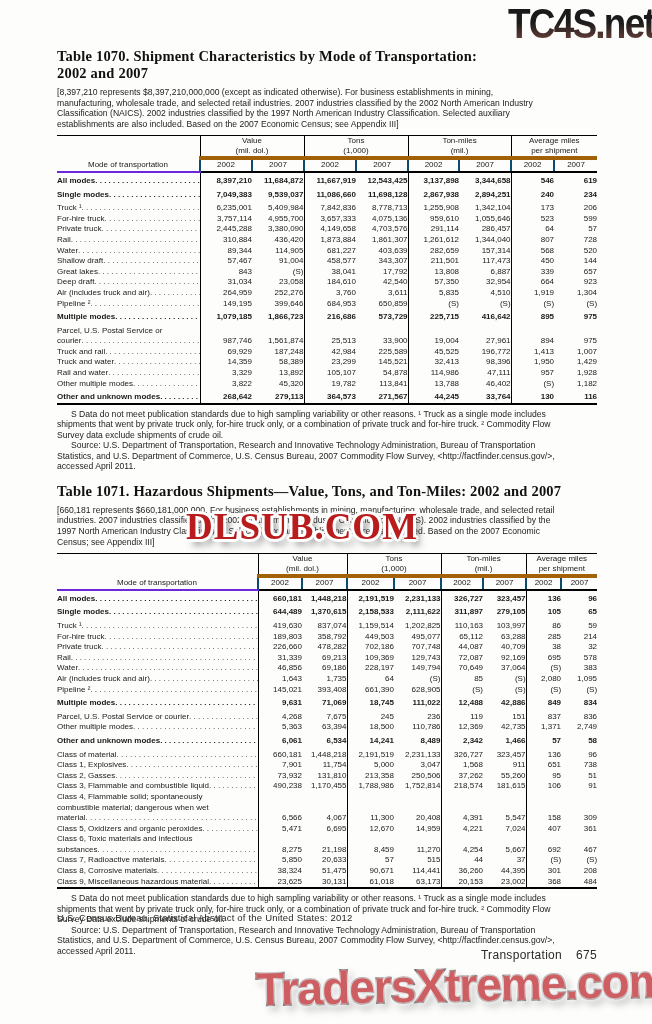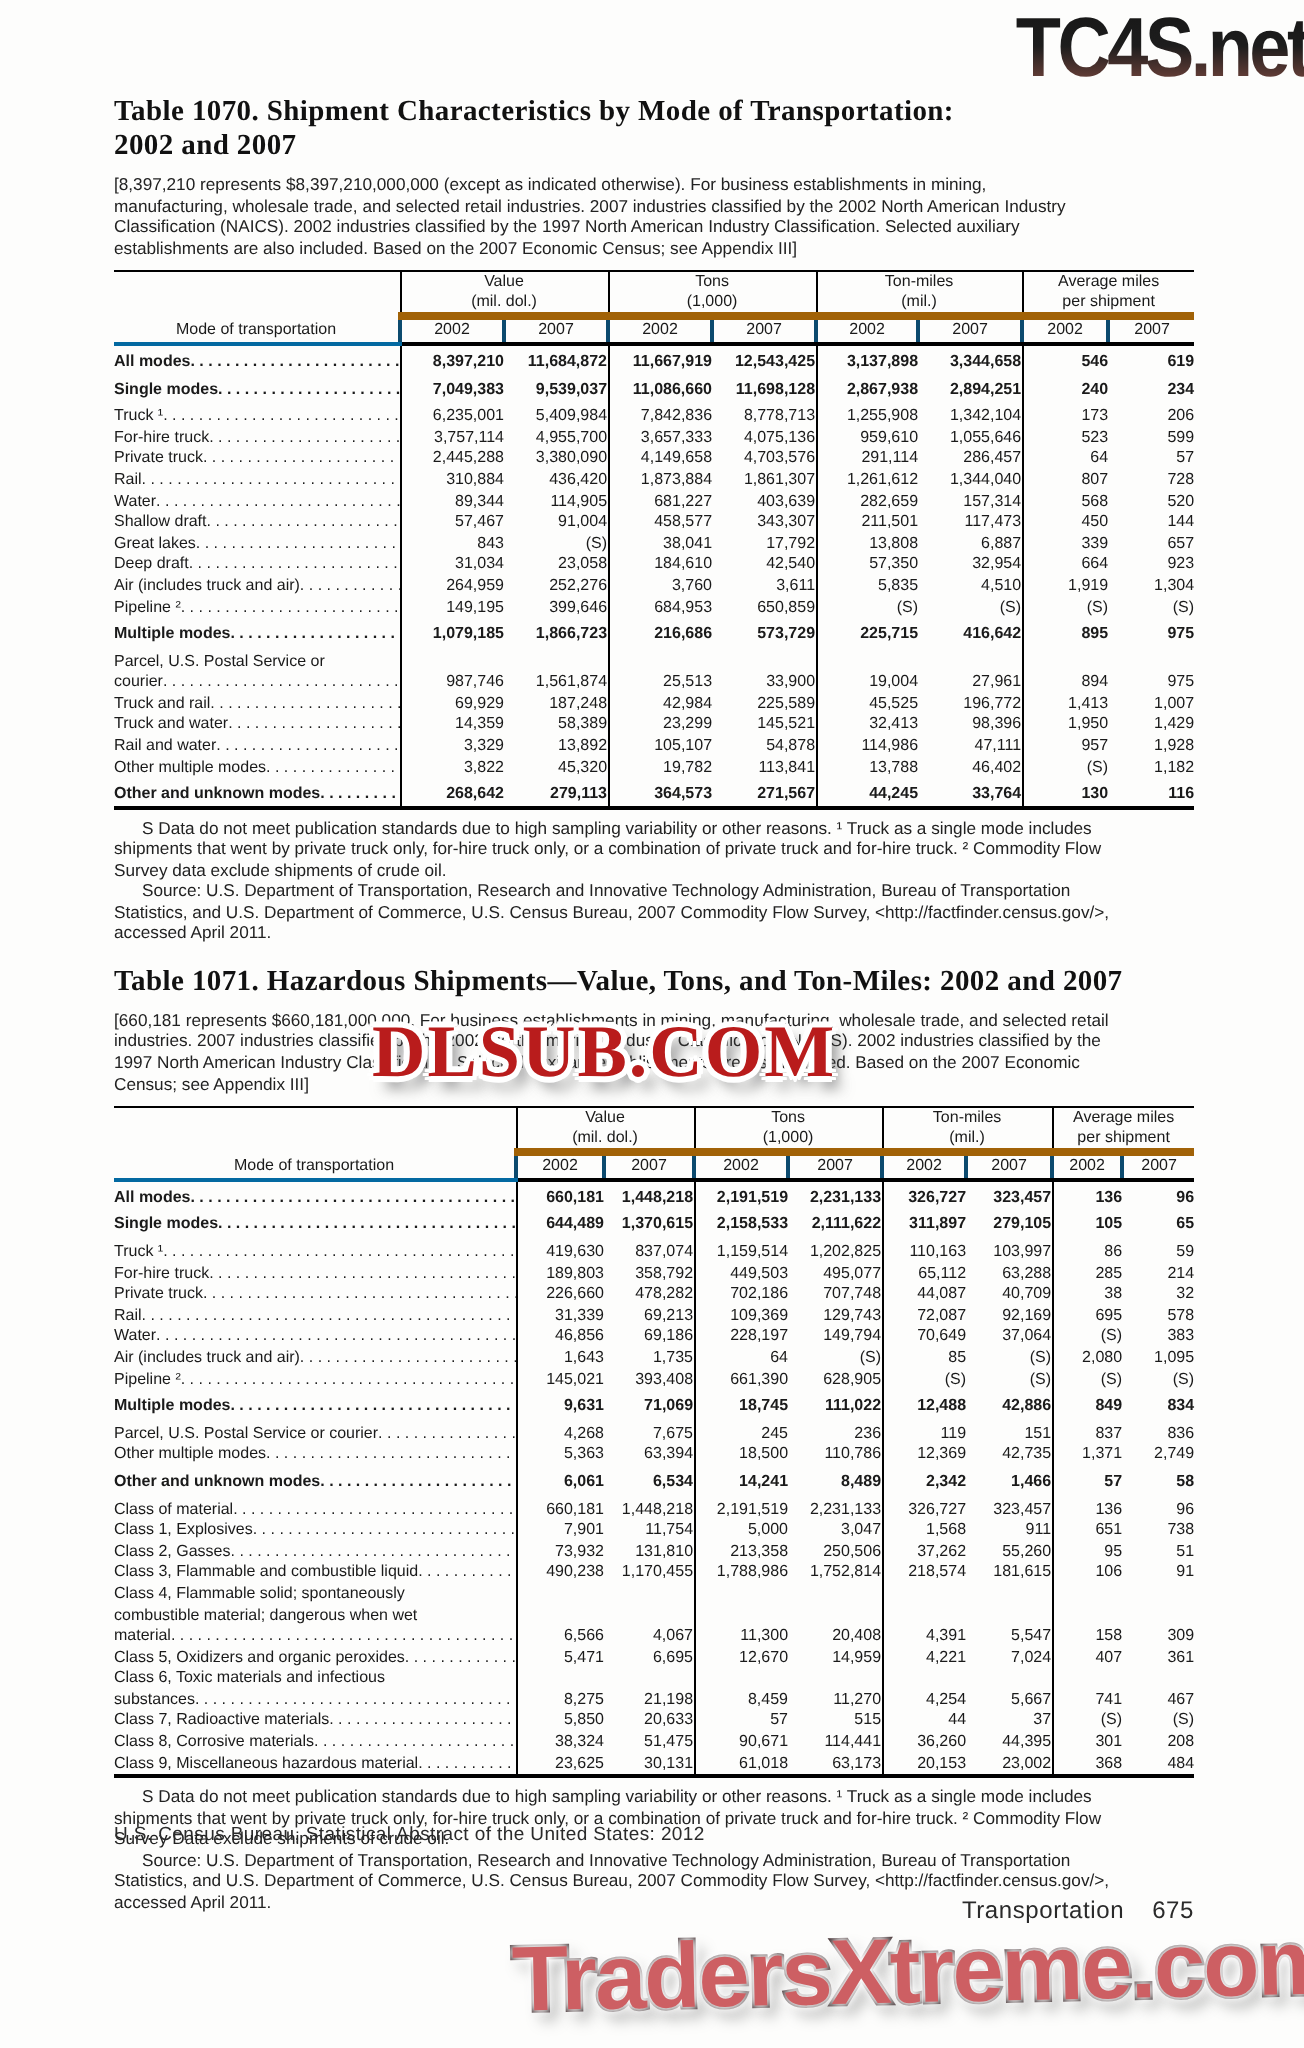--- a/index.html
+++ b/index.html
@@ -29,21 +29,21 @@
     table-layout:fixed; width:540px; border-collapse:collapse;
     margin-top:6px;
     border-top:1.5px solid #000; border-bottom:2px solid #000;
   }
   table.tbl th, table.tbl td{
     font-size:8px; line-height:10.6px; font-weight:normal;
     padding:0; vertical-align:bottom; color:#1a1a1a;
   }
   th.lblh{
     text-align:center; vertical-align:middle; font-size:8.4px;
-    border-bottom:2px solid #0369a1;
+    border-bottom:2px solid #6d28d9;
   }
   th.grp{border-left:1px solid #000; border-bottom:4px solid #a16207; text-align:center; font-size:8.4px;}
   th.grp div{line-height:10px;}
   th.grp{padding:3px 0 2px 0;}
   tr.yrrow th{border-bottom:2px solid #000;}
   th.yr{border-left:2px solid #0c4a6e; text-align:center; font-size:8.2px; padding:2px 0 3px 0;}
 
   td.lbl{display:flex; align-items:baseline; overflow:hidden;}
   td.lbl .txt{white-space:nowrap;}
   td.lbl .dots{flex:1; min-width:0; overflow:hidden; white-space:nowrap; color:#1a1a1a;}
@@ -816,21 +816,21 @@
             <td class="lbl ind2">
               <span class="txt">substances</span>
               <span class="dots"></span>
             </td>
             <td class="num c0">8,275</td>
             <td class="num c1">21,198</td>
             <td class="num c2">8,459</td>
             <td class="num c3">11,270</td>
             <td class="num c4">4,254</td>
             <td class="num c5">5,667</td>
-            <td class="num c6">741</td>
+            <td class="num c6">692</td>
             <td class="num c7">467</td>
           </tr>
           <tr>
             <td class="lbl ind1">
               <span class="txt">Class 7, Radioactive materials</span>
               <span class="dots"></span>
             </td>
             <td class="num c0">5,850</td>
             <td class="num c1">20,633</td>
             <td class="num c2">57</td>

